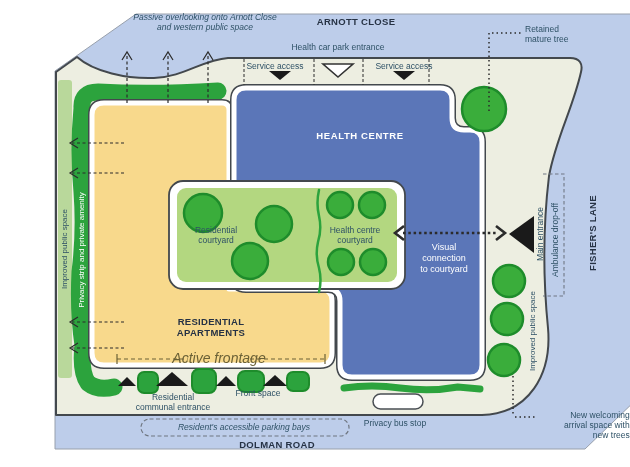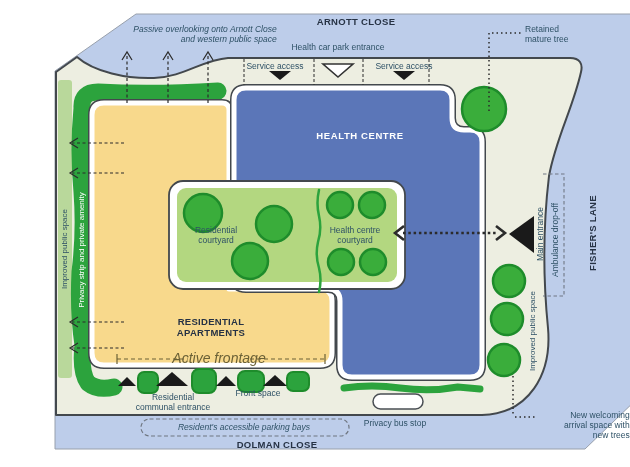--- a/index.html
+++ b/index.html
@@ -136,44 +136,47 @@
     <path stroke-width="1" stroke-dasharray="4,3" d="M85,359 H156"></path>
     <path stroke-width="1" stroke-dasharray="4,3" d="M218,359 H293"></path>
     <path stroke-width="1.2" d="M85,354 V364"></path>
     <path stroke-width="1.2" d="M293,354 V364"></path>
   </g>
 
   <rect class="nofill" stroke="#6f7680" stroke-width="1.2" stroke-dasharray="4,2.5" x="109" y="419" width="208" height="17" rx="8.5"></rect>
 </svg>
 
 <div class="lbl b" style="left:324px;top:22px;">ARNOTT CLOSE</div>
-<div class="lbl i" style="left:173px;top:34px;text-align:right;">Passive overlooking onto Arnott Close
+<div class="lbl i" style="left:173px;top:22px;">Passive overlooking onto Arnott Close
 and western public space</div>
 <div class="lbl" style="left:306px;top:47px;">Health car park entrance</div>
 <div class="lbl" style="left:243px;top:66px;">Service access</div>
 <div class="lbl" style="left:372px;top:66px;">Service access</div>
 <div class="lbl tl" style="left:493px;top:24px;">Retained
 mature tree</div>
 <div class="lbl b w" style="left:328px;top:136px;letter-spacing:.6px;">HEALTH CENTRE</div>
 <div class="lbl" style="left:184px;top:235px;">Residential
 courtyard</div>
 <div class="lbl" style="left:323px;top:235px;">Health centre
 courtyard</div>
+<div class="lbl w" style="left:412px;top:258px;font-size:9px;">Visual
+connection
+to courtyard</div>
 <div class="lbl-v" style="left:508px;top:234px;">Main entrance</div>
 <div class="lbl-v" style="left:523px;top:240px;">Ambulance drop-off</div>
 <div class="lbl-v b" style="left:560px;top:233px;">FISHER'S LANE</div>
 <div class="lbl-v" style="left:32px;top:249px;font-size:8px;">Improved public space</div>
 <div class="lbl-v w" style="left:49px;top:250px;font-size:8px;">Privacy strip and private amenity</div>
 <div class="lbl-v" style="left:500px;top:331px;font-size:8px;">Improved public space</div>
 <div class="lbl b" style="left:179px;top:327px;">RESIDENTIAL
 APARTMENTS</div>
 <div class="lbl i olive" style="left:187px;top:358px;font-size:14px;">Active frontage</div>
 <div class="lbl" style="left:141px;top:402px;">Residential
 communal entrance</div>
 <div class="lbl" style="left:226px;top:393px;">Front space</div>
 <div class="lbl" style="left:363px;top:423px;">Privacy bus stop</div>
 <div class="lbl tl" style="left:532px;top:410px;text-align:right;">New welcoming
 arrival space with
 new trees</div>
 <div class="lbl" style="left:212px;top:427px;font-style:italic;">Resident's accessible parking bays</div>
-<div class="lbl b" style="left:245px;top:445px;">DOLMAN CLOSE</div>
+<div class="lbl b" style="left:245px;top:445px;">DOLMAN ROAD</div>
 
 </div>
 
 </body></html>

